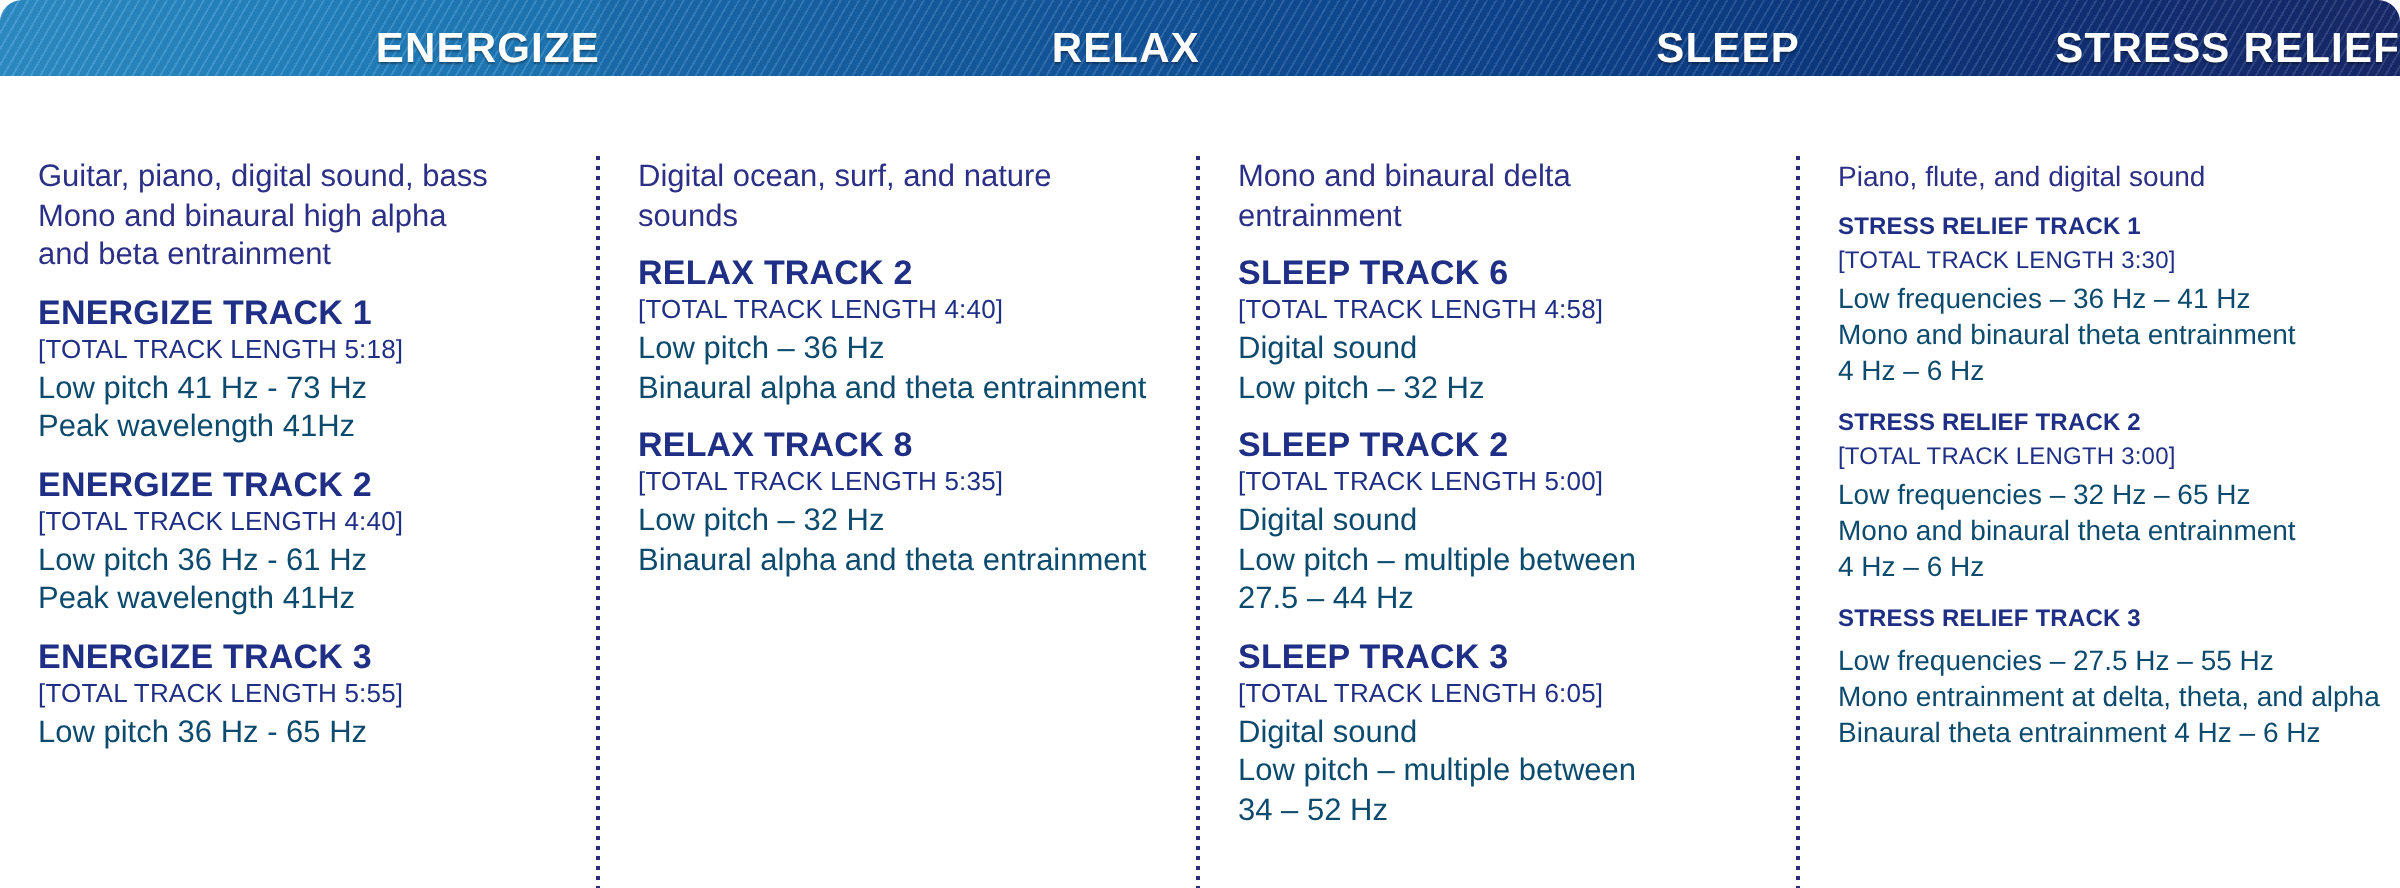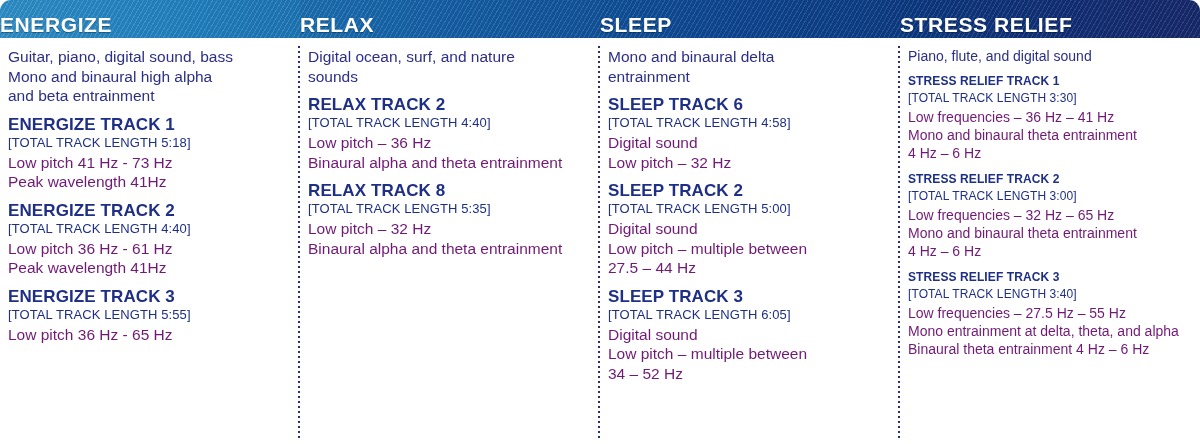--- a/index.html
+++ b/index.html
@@ -28,21 +28,21 @@
     height: 38px;
     border-radius: 11px 11px 0 0;
     overflow: hidden;
   }
   .header-cell {
     position: relative;
     width: 300px;
     height: 50px;
     display: flex;
     align-items: center;
-    justify-content: flex-start;
+    justify-content: flex-end;
     box-sizing: border-box;
   }
   
   .header-cell::after {
     content: "";
     position: absolute;
     left: 0; top: 0; right: 0; bottom: 0;
     background-image: repeating-linear-gradient(
       -60deg,
       rgba(255,255,255,0.11) 0px,
@@ -83,21 +83,22 @@
     position: relative;
     display: flex;
     width: 1200px;
     height: 406px;
     background: #ffffff;
   }
   .column {
     position: relative;
     width: 300px;
     box-sizing: border-box;
-    padding: 9px 14px 0 8px;
+    padding: 9px 14px 0 19px;
+    margin-top: 32px;
   }
   .column.narrow-text { padding-right: 8px; }
 
   
   .col-divider {
     position: absolute;
     top: 8px;
     right: 0px;
     width: 2px;
     height: 392px;
@@ -127,21 +128,21 @@
     letter-spacing: 0.1px;
   }
   .track-length {
     color: #1e2f85;
     font-size: 13px;
     font-weight: normal;
     line-height: 16px;
     letter-spacing: 0.1px;
   }
   .track-detail {
-    color: #701a75;
+    color: #0c4a6e;
     font-size: 15.5px;
     line-height: 19.5px;
     margin-top: 2px;
   }
 
   
   .narrow-text .intro,
   .narrow-text .track-detail { font-size: 14px; line-height: 18px; }
   .narrow-text .track-title  { font-size: 12px; line-height: 19px; }
   .narrow-text .track-length { font-size: 12px; line-height: 15px; }
@@ -232,19 +233,18 @@
         <div class="track-length">[TOTAL TRACK LENGTH 3:30]</div>
         <div class="track-detail">Low frequencies – 36 Hz – 41 Hz<br>Mono and binaural theta entrainment<br>4 Hz – 6 Hz</div>
       </div>
       <div class="track">
         <div class="track-title">STRESS RELIEF TRACK 2</div>
         <div class="track-length">[TOTAL TRACK LENGTH 3:00]</div>
         <div class="track-detail">Low frequencies – 32 Hz – 65 Hz<br>Mono and binaural theta entrainment<br>4 Hz – 6 Hz</div>
       </div>
       <div class="track">
         <div class="track-title">STRESS RELIEF TRACK 3</div>
-        <div class="track-length">[TOTAL TRACK LENGTH 3:40]</div>
         <div class="track-detail">Low frequencies – 27.5 Hz – 55 Hz<br>Mono entrainment at delta, theta, and alpha<br>Binaural theta entrainment 4 Hz – 6 Hz</div>
       </div>
     </div>
 
   </div>
 </div>
 
 </body></html>

